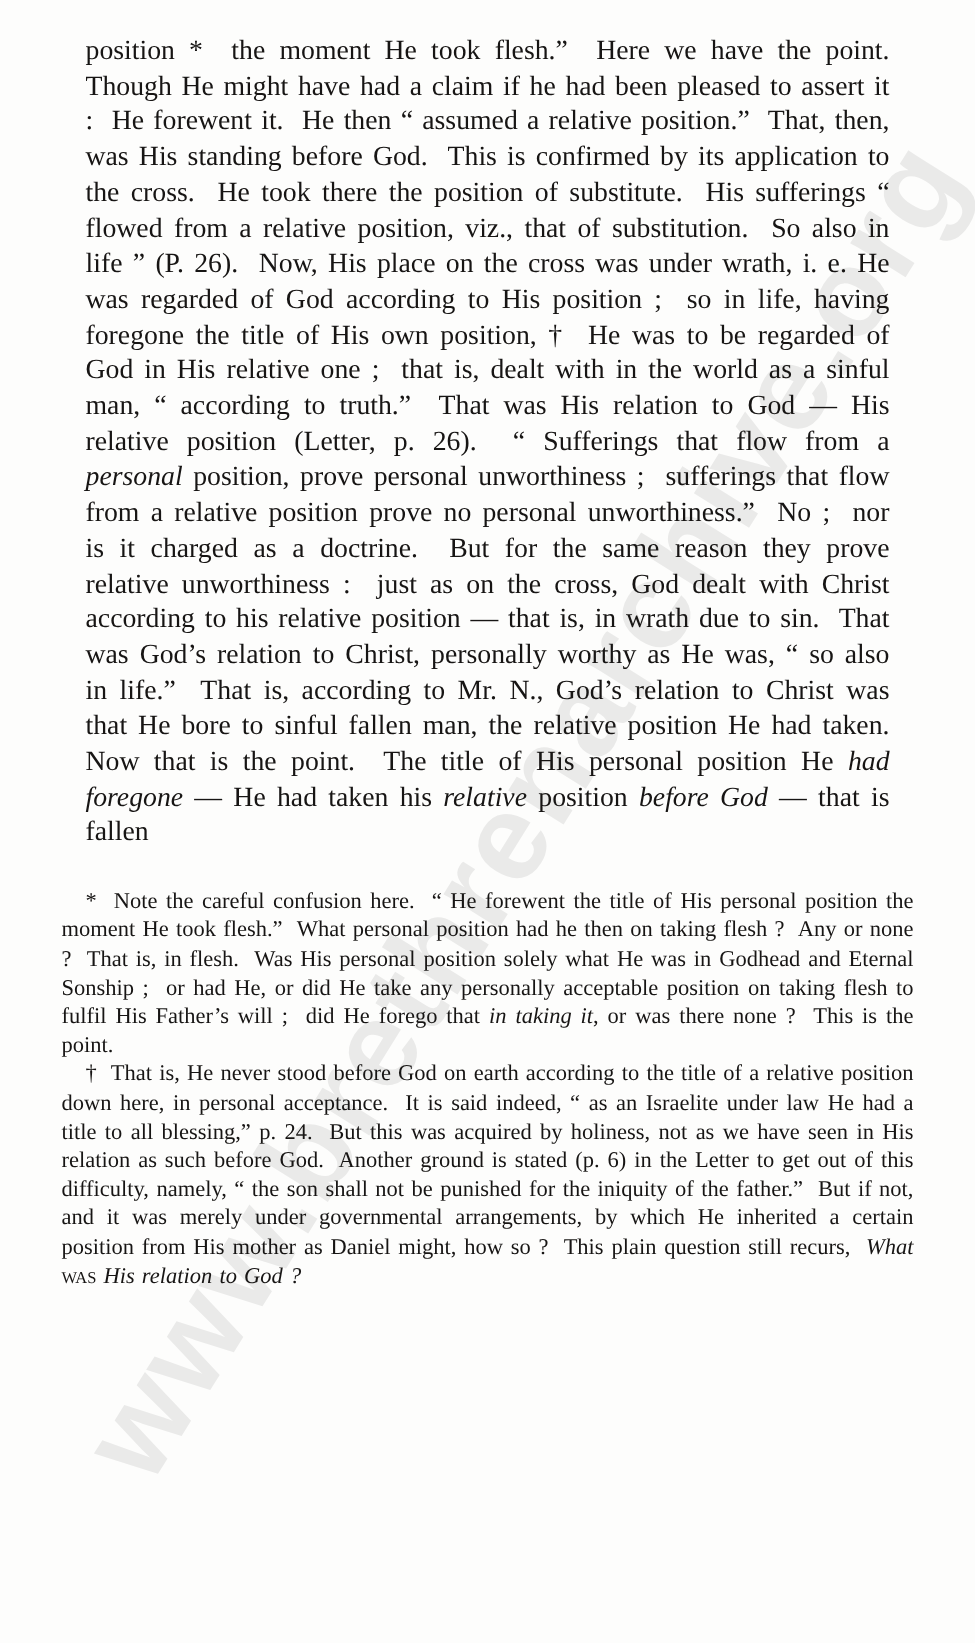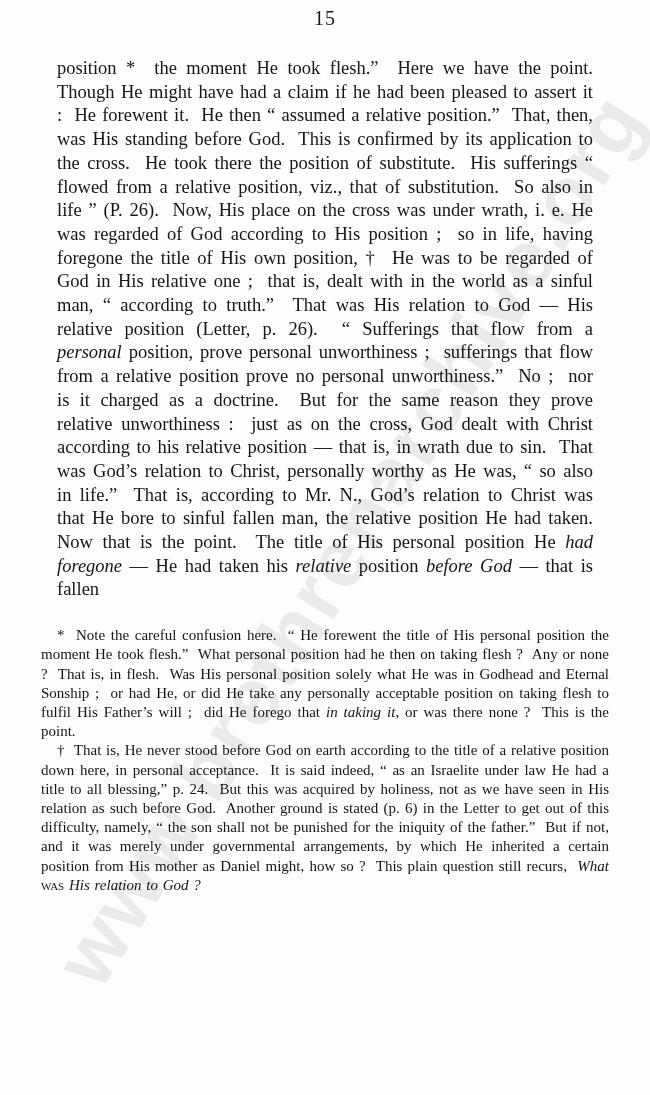--- a/index.html
+++ b/index.html
@@ -63,21 +63,20 @@
 </style>
 </head>
 <body>
 
 <div class="page">
 
   <div class="watermark">www.brethrenarchive.org</div>
 
   <div class="content">
 
-    <div class="page-number">15</div>
 
     <div class="body-text">
       <p><span>position *  the moment He took flesh.”  Here we have the point.  Though He might have had a claim if he had been pleased to assert it :  He forewent it.  He then “ assumed a relative position.”  That, then, was His standing before God.  This is confirmed by its application to the cross.  He took there the position of substitute.  His sufferings “ flowed from a relative position, viz., that of substitution.  So also in life ” (P. 26).  Now, His place on the cross was under wrath, i. e. He was regarded of God according to His position ;  so in life, having foregone the title of His own position, †  He was to be regarded of God in His relative one ;  that is, dealt with in the world as a sinful man, “ according to truth.”  That was His relation to God — His relative position (Letter, p. 26).  “ Sufferings that flow from a </span><span style="font-style: italic;">personal</span><span> position, prove personal unworthiness ;  sufferings that flow from a relative position prove no personal unworthiness.”  No ;  nor is it charged as a doctrine.  But for the same reason they prove relative unworthiness :  just as on the cross, God dealt with Christ according to his relative position — that is, in wrath due to sin.  That was God’s relation to Christ, personally worthy as He was, “ so also in life.”  That is, according to Mr. N., God’s relation to Christ was that He bore to sinful fallen man, the relative position He had taken.  Now that is the point.  The title of His personal position He </span><span style="font-style: italic;">had foregone</span><span> — He had taken his </span><span style="font-style: italic;">relative</span><span> position </span><span style="font-style: italic;">before God</span><span> — that is fallen</span></p>
     </div>
 
     <div class="footnotes">
       <p><span>*  Note the careful confusion here.  “ He forewent the title of His personal position the moment He took flesh.”  What personal position had he then on taking flesh ?  Any or none ?  That is, in flesh.  Was His personal position solely what He was in Godhead and Eternal Sonship ;  or had He, or did He take any personally acceptable position on taking flesh to fulfil His Father’s will ;  did He forego that </span><span style="font-style: italic;">in taking it</span><span>, or was there none ?  This is the point.</span></p>
       <p><span>†  That is, He never stood before God on earth according to the title of a relative position down here, in personal acceptance.  It is said indeed, “ as an Israelite under law He had a title to all blessing,” p. 24.  But this was acquired by holiness, not as we have seen in His relation as such before God.  Another ground is stated (p. 6) in the Letter to get out of this difficulty, namely, “ the son shall not be punished for the iniquity of the father.”  But if not, and it was merely under governmental arrangements, by which He inherited a certain position from His mother as Daniel might, how so ?  This plain question still recurs,  </span><span style="font-style: italic;">What </span><span style="font-variant: small-caps;">was</span><span style="font-style: italic;"> His relation to God ?</span></p>
     </div>
 

